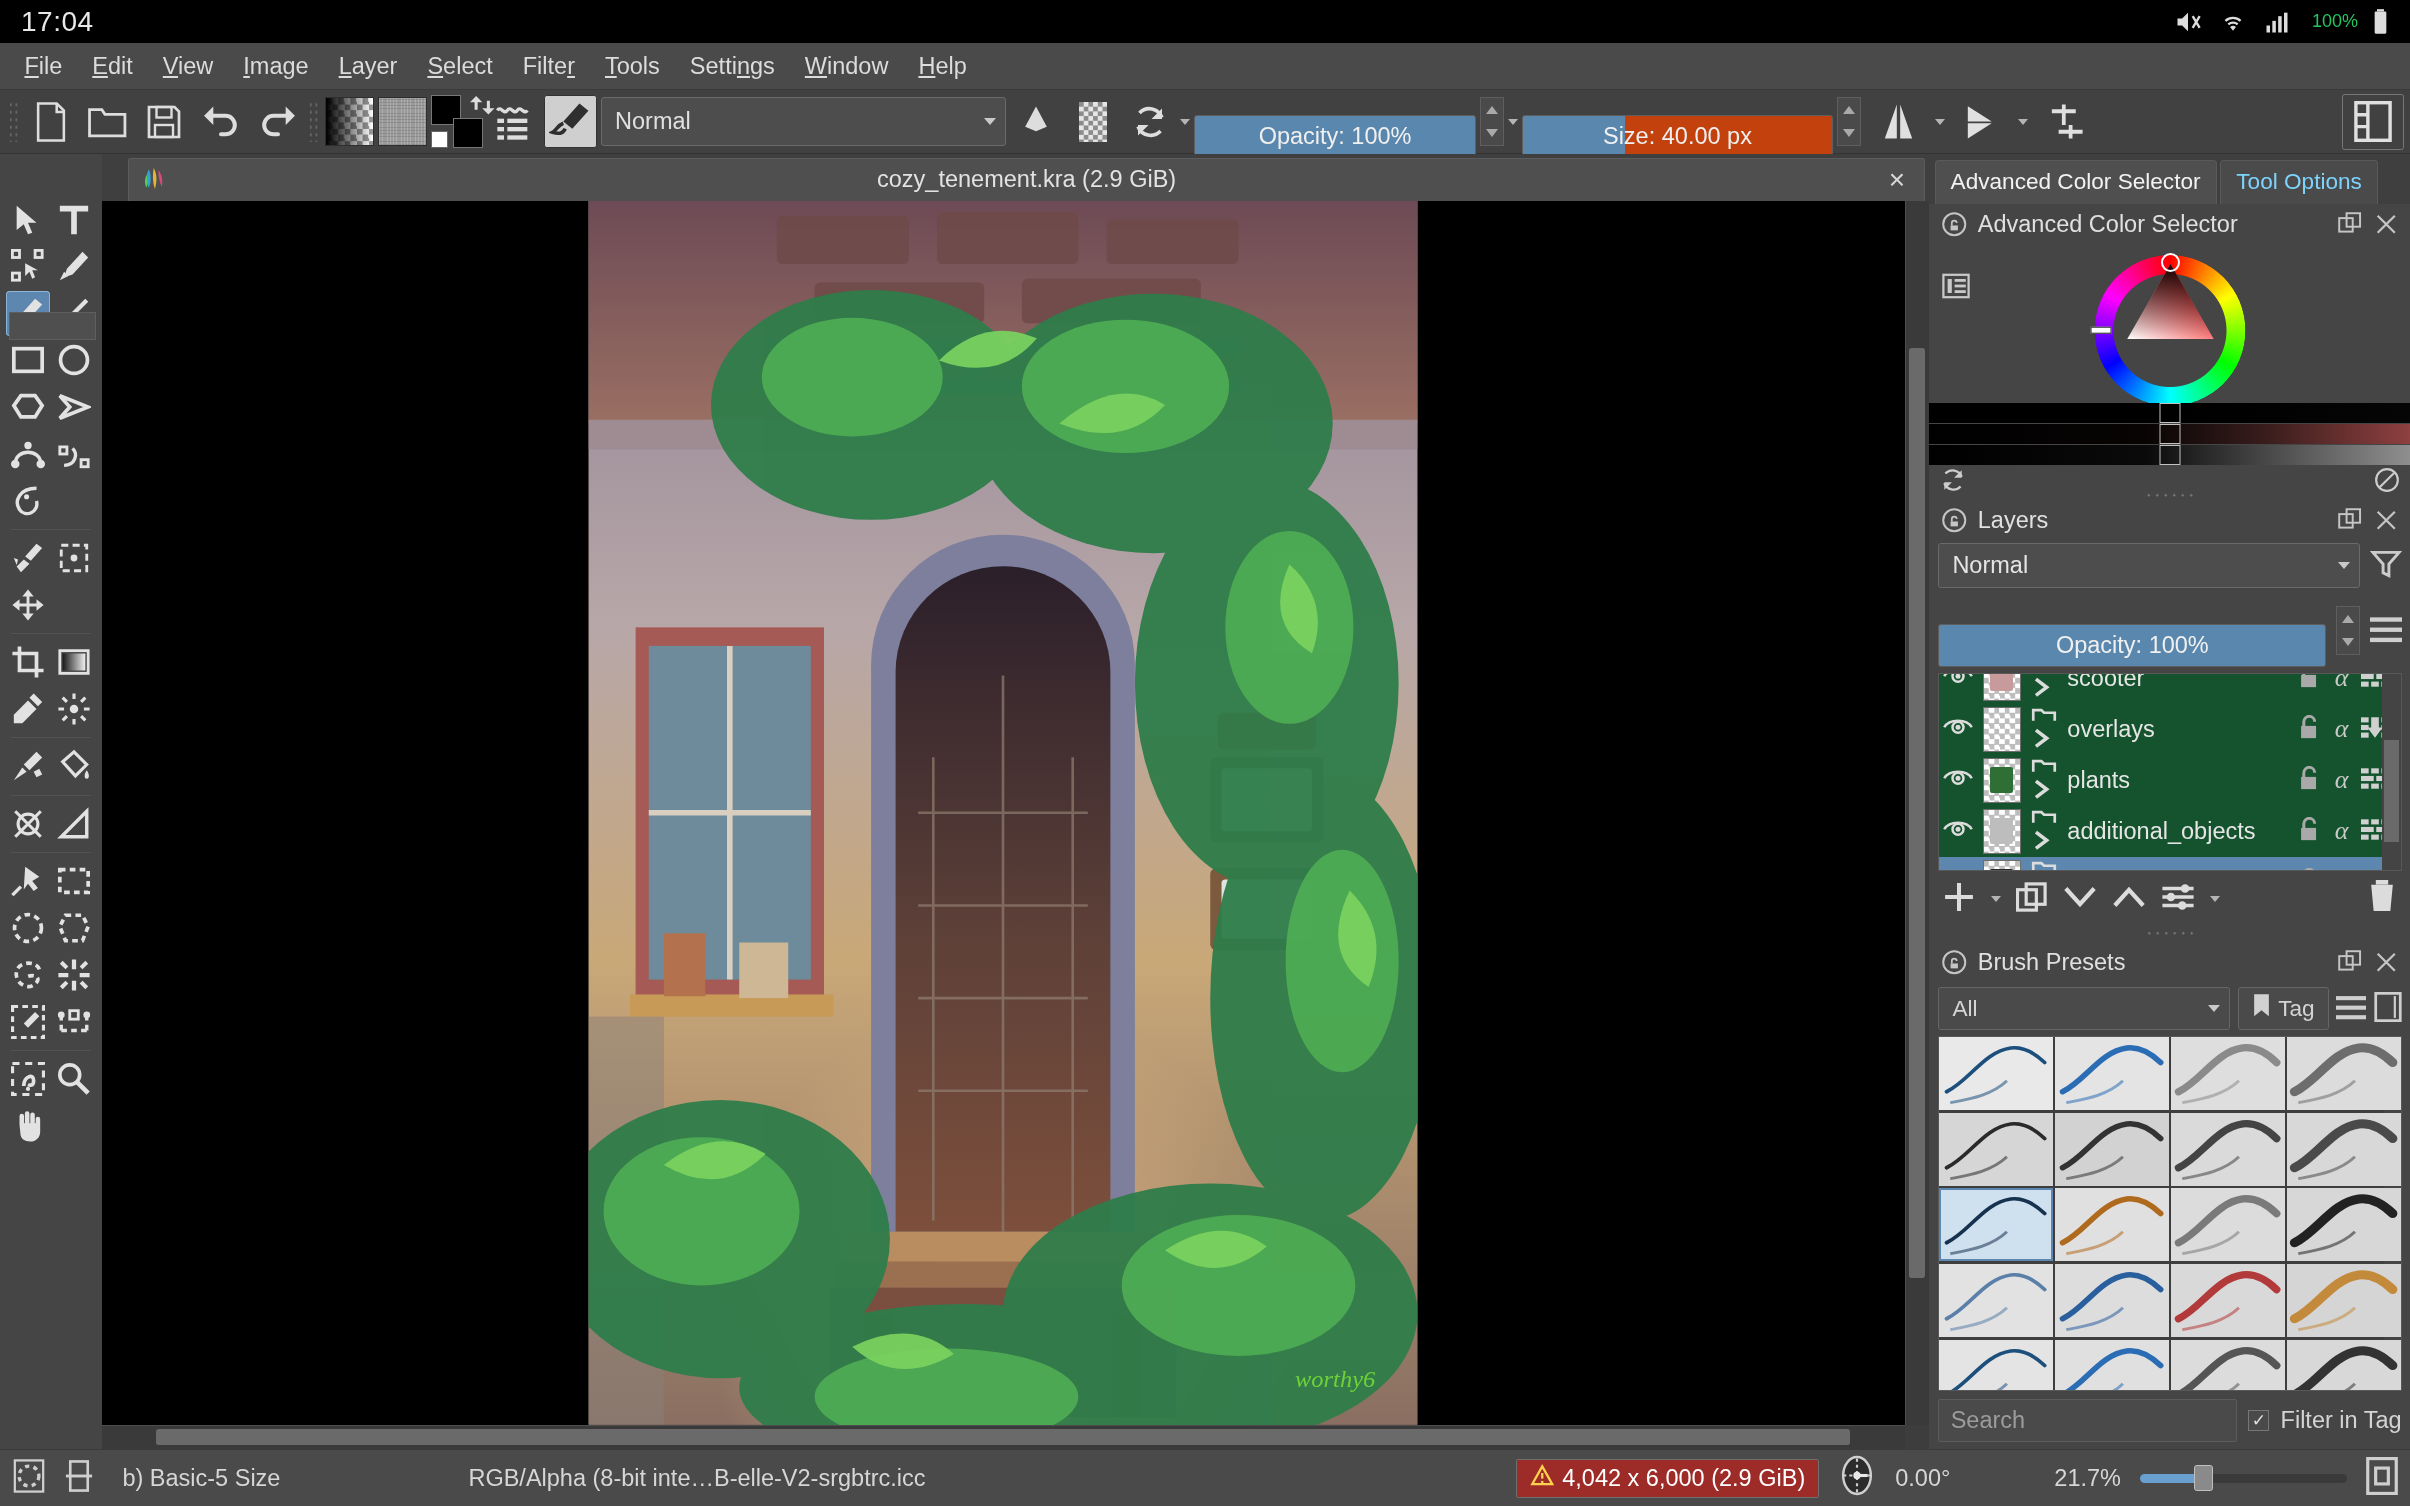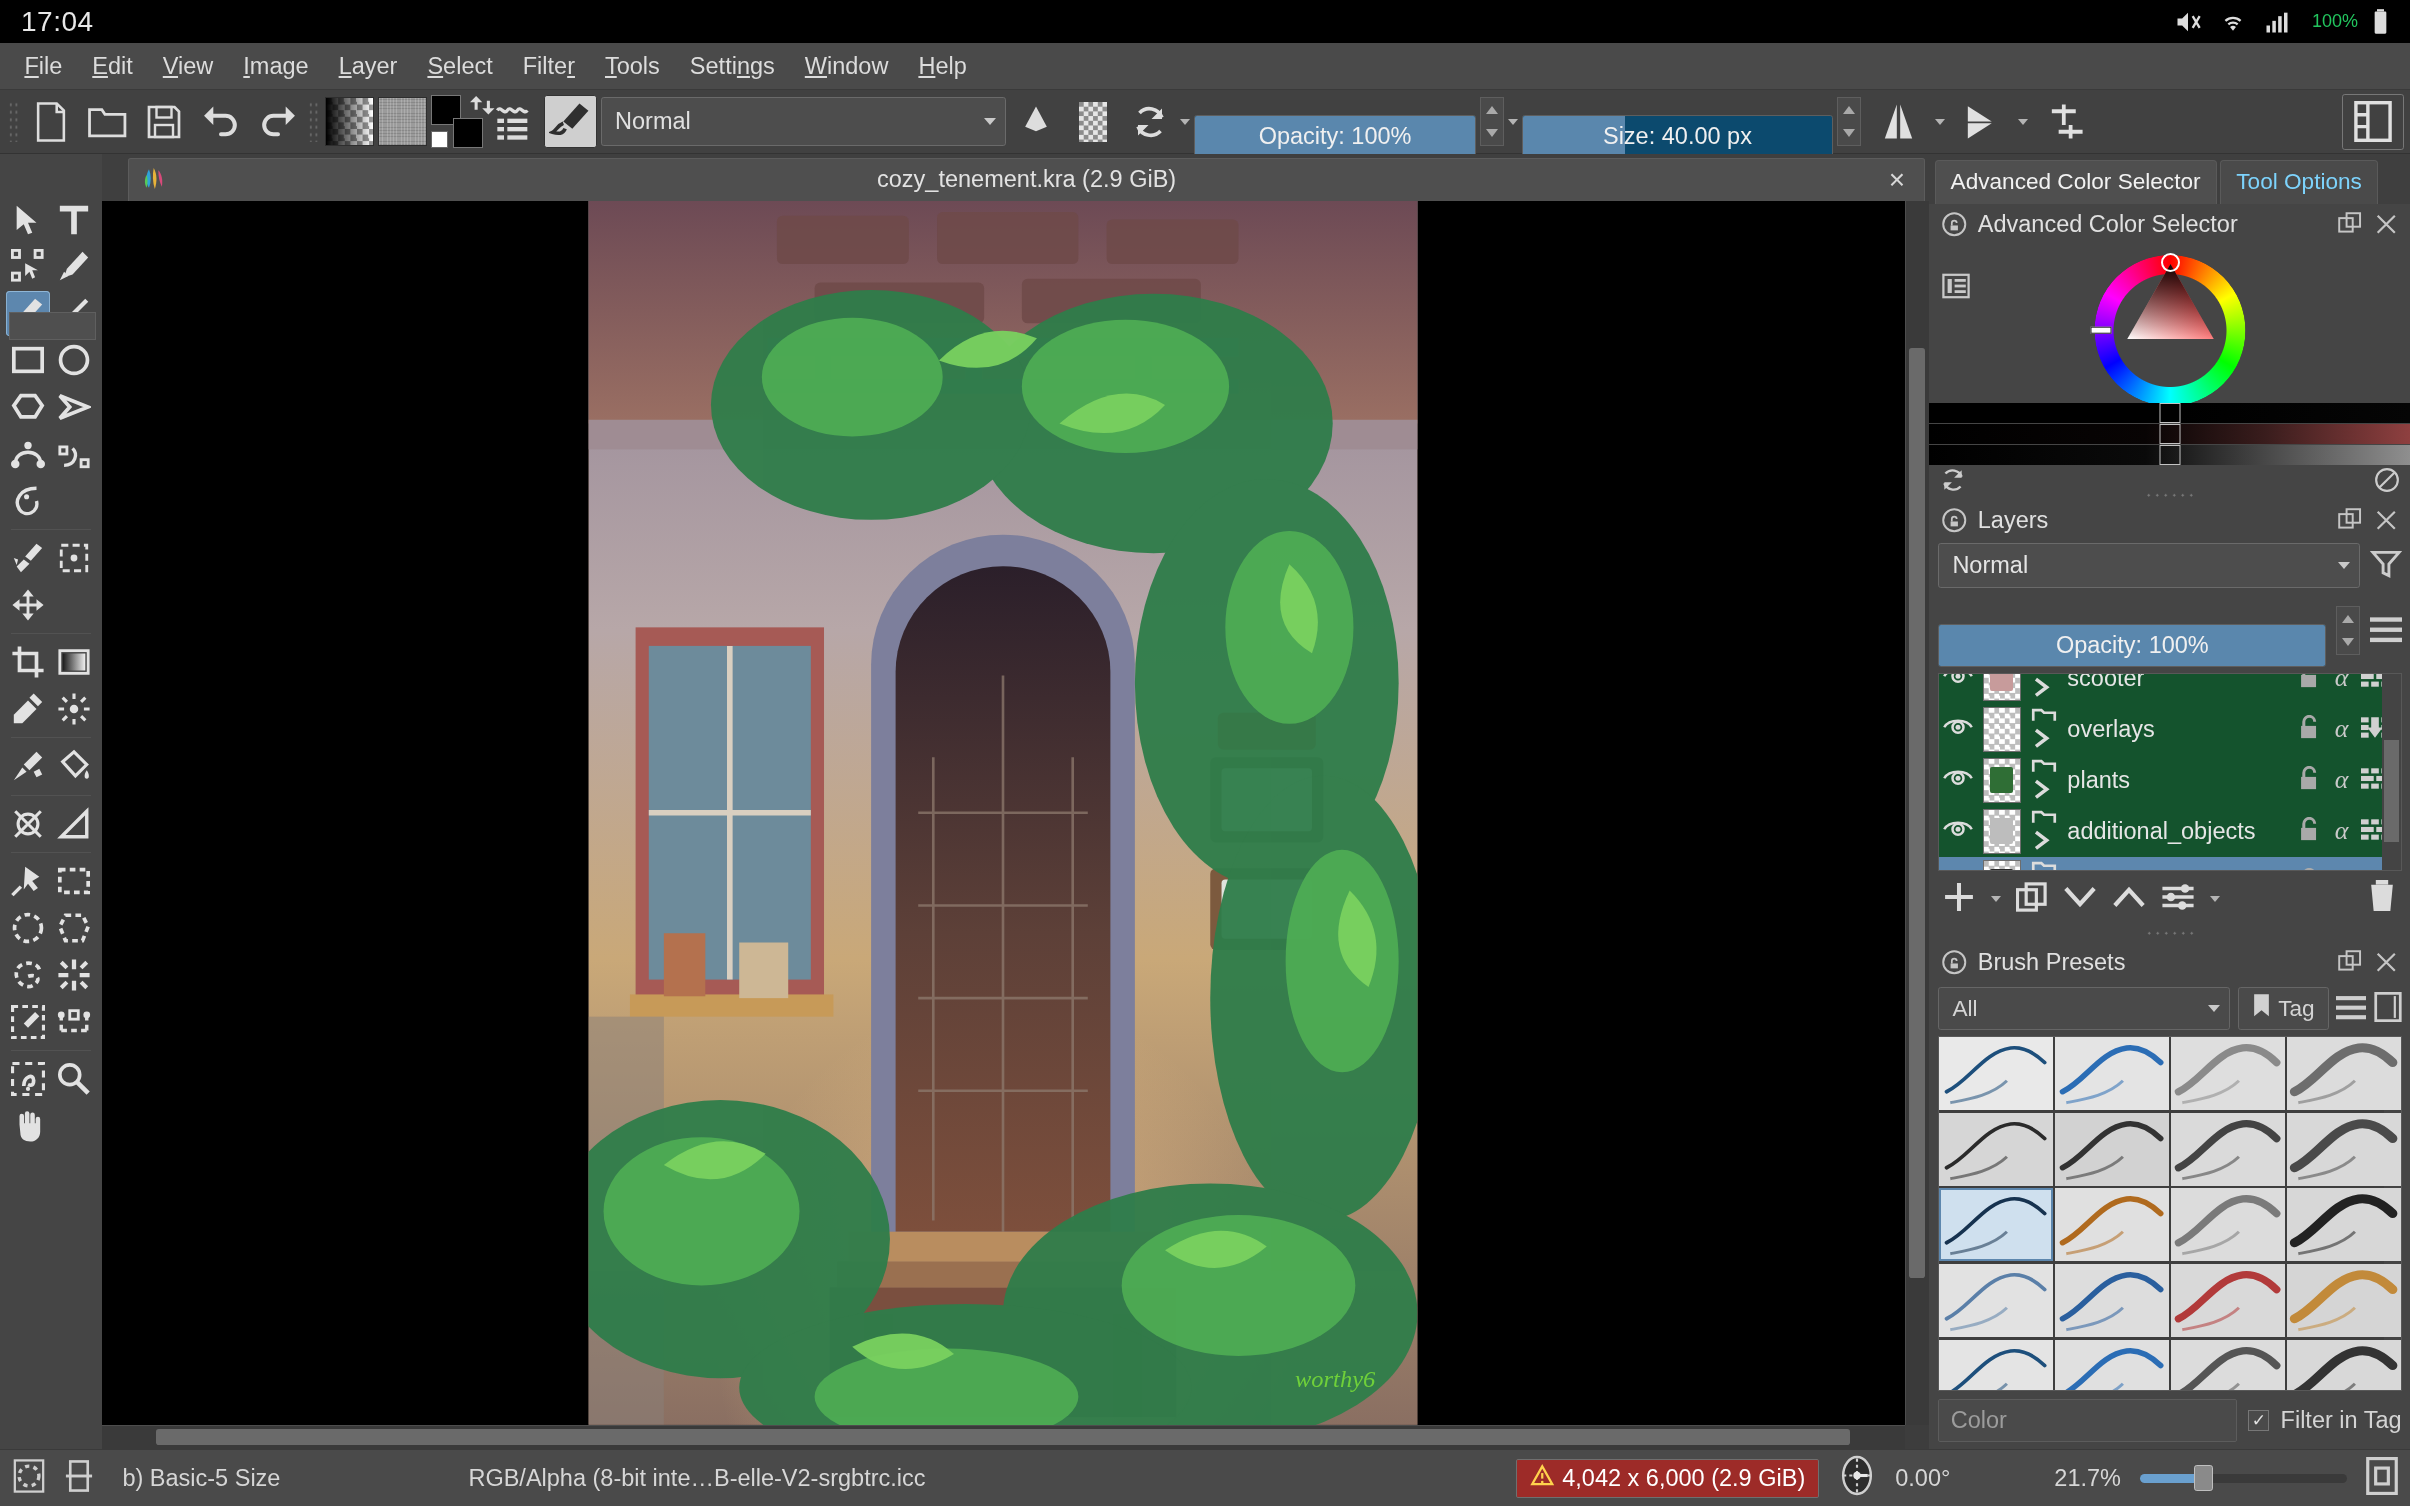--- a/index.html
+++ b/index.html
@@ -68,21 +68,21 @@
     height: 49px; width: 405px; flex: none; background: #4d4d4d;
     border: 0.9px solid #6a6a6a; border-radius: 2.8px; display: flex; align-items: center;
     padding: 0 9.4px 0 13px; font-size: 23.5px; color: #e0e0e0; justify-content: space-between;
   }
   .caret-sm { width: 0; height: 0; border-left: 6.6px solid transparent; border-right: 6.6px solid transparent;
     border-top: 7.5px solid #c9c9c9; }
   .caret-tiny { width: 0; height: 0; border-left: 5.6px solid transparent; border-right: 5.6px solid transparent;
     border-top: 6.6px solid #b4b4b4; flex: none; }
   .slider-box {
     position: relative; height: 43px; flex: none; border: 0.9px solid #5e5e5e; border-radius: 2.8px;
-    background: #0c4a6e; overflow: hidden; display: flex; align-items: center; justify-content: center; margin-top: 30px;
+    background: #c2410c; overflow: hidden; display: flex; align-items: center; justify-content: center; margin-top: 30px;
   }
   .slider-box .fill { position: absolute; left: 0; top: 0; bottom: 0; background: #5a87ad; }
   .slider-box .lbl { position: relative; font-size: 23.5px; color: #f0f0f0; z-index: 2; }
   .spin { width: 24.5px; height: 49px; flex: none; background: #4a4a4a; border: 0.9px solid #5e5e5e;
     display: flex; flex-direction: column; align-items: center; justify-content: space-around; }
   .spin .up { width: 0; height: 0; border-left: 6.6px solid transparent; border-right: 6.6px solid transparent; border-bottom: 8.5px solid #a9a9a9; }
   .spin .dn { width: 0; height: 0; border-left: 6.6px solid transparent; border-right: 6.6px solid transparent; border-top: 8.5px solid #a9a9a9; }
 
   
   .toolbox {
@@ -1261,21 +1261,21 @@
             <path d="M6 36c10-2 22-4 30-12" fill="none" stroke="#555555" stroke-width="1.6" opacity=".55"></path>
           </svg></div>
         <div class="bp-cell" style="background: rgb(216, 216, 216);"><svg width="100%" height="100%" viewBox="0 0 60 40" preserveAspectRatio="none">
             <path d="M4 30c12-6 20-22 34-24 8-1 14 4 18 8" fill="none" stroke="#333333" stroke-width="5" stroke-linecap="round"></path>
             <path d="M6 36c10-2 22-4 30-12" fill="none" stroke="#333333" stroke-width="1.6" opacity=".55"></path>
           </svg></div>
       </div>
 
     <div class="bp-bot">
       <div class="search-input">
-        <span>Color</span>
+        <span>Search</span>
       </div>
       <span class="chk">✓</span>
       <span style="font-size:23.5px;">Filter in Tag</span>
     </div>
   </div>
 
   <div class="statusbar">
     <span>
       <svg width="32" height="34" viewBox="0 0 22 24">
           <rect x="1" y="1" width="20" height="22" fill="none" stroke="#cfcfcf" stroke-width="1.6"></rect>

